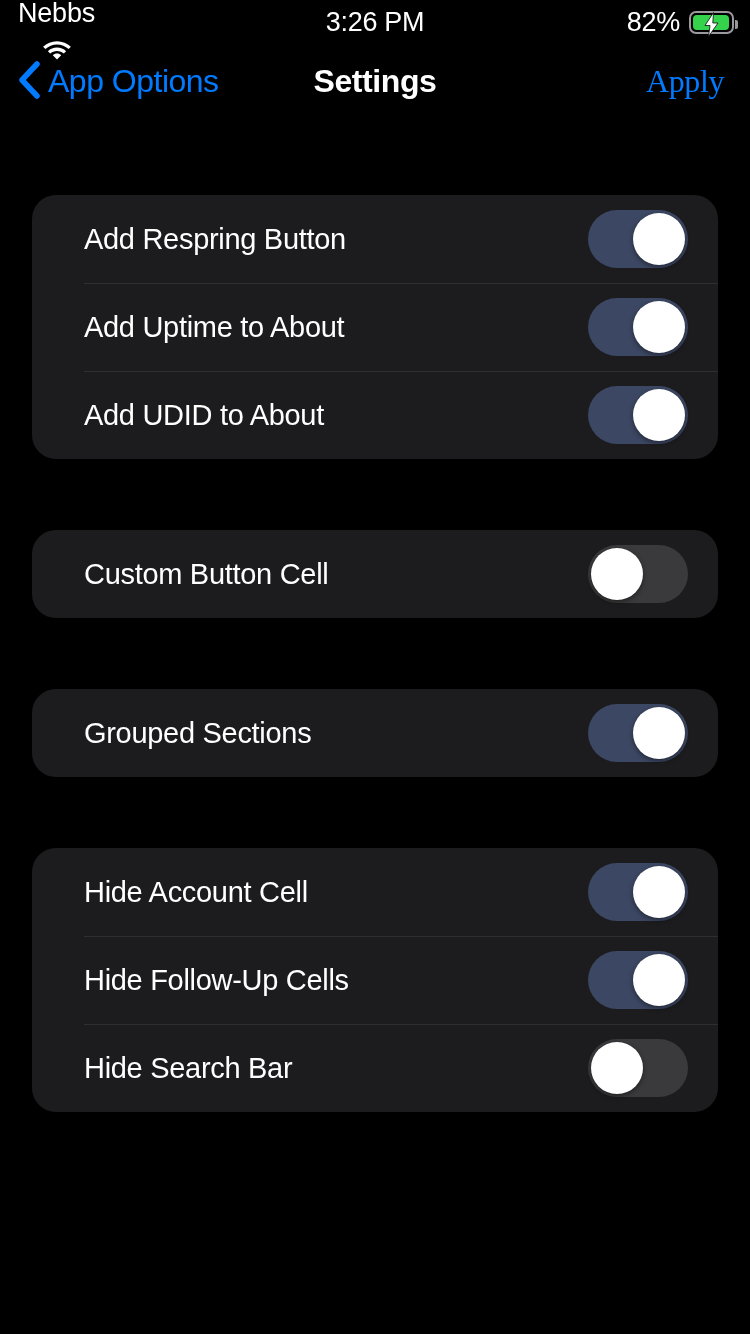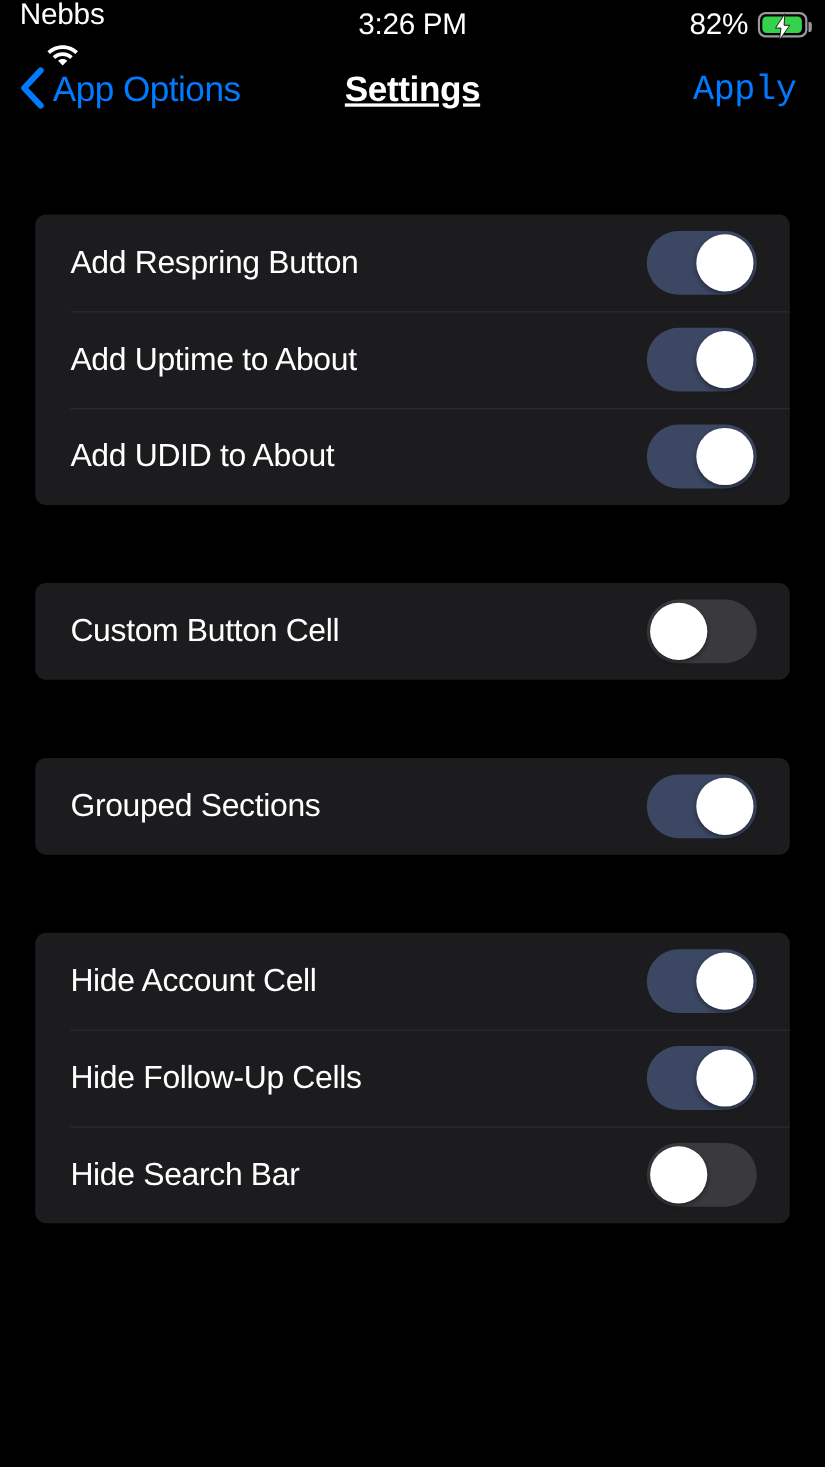--- a/index.html
+++ b/index.html
@@ -56,37 +56,38 @@
     position:absolute; left:18px; top:0; height:74px;
     display:flex; align-items:center; gap:8px;
     color:#007aff; background:none; border:none; padding:0;
     font-family:"Liberation Sans", sans-serif;
   }
   .chev { display:block; }
   .nav-back-label { font-size:32px; letter-spacing:-0.5px; line-height:1; }
   .nav-title {
     position:absolute; left:0; width:750px; top:0; height:74px;
     display:flex; align-items:center; justify-content:center;
-    color:#fff; font-size:32px; font-weight:bold; letter-spacing:-0.4px;text-decoration:underline;
+    color:#fff; font-size:32px; font-weight:bold; letter-spacing:-0.4px;
   }
   .nav-apply {
     position:absolute; right:26px; top:0; height:74px;
     display:flex; align-items:center;
     color:#007aff; font-size:32px; letter-spacing:-0.4px;
     background:none; border:none; padding:0;
-    font-family:Liberation Mono, monospace;
+    font-family:Liberation Serif, serif;
   }
 
   
   .content { position:absolute; top:118px; left:0; width:750px; }
   .group {
     margin:0 32px;
     background:#1c1c1e;
-    border-radius:10px;
+    border-radius:24px;
     overflow:hidden;
+    padding-left:20px;
   }
   .group + .group { margin-top:71px; }
   .group:first-child { margin-top:77px; }
 
   .row {
     position:relative;
     height:88px;
     display:flex; align-items:center; justify-content:space-between;
     padding:0 30px 0 32px;
   }

